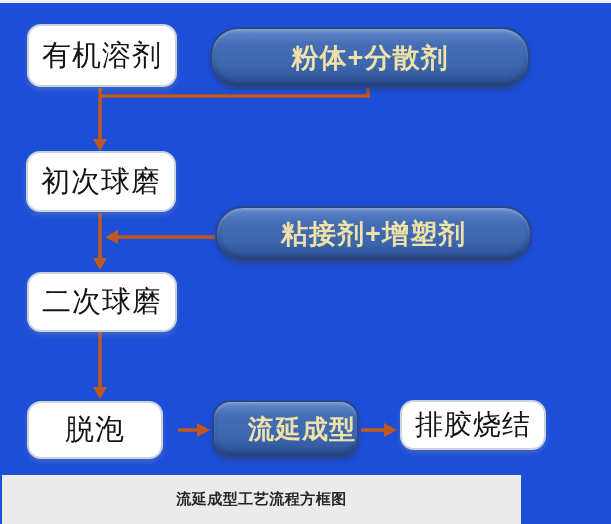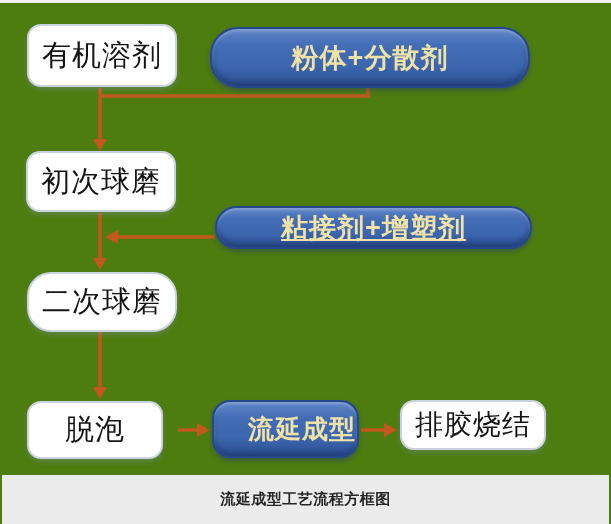--- a/index.html
+++ b/index.html
@@ -1,19 +1,19 @@
 <!DOCTYPE html>
 <html><head>
 <meta charset="utf-8">
 <style>
   html,body{margin:0;padding:0;background:#ffffff;}
   .canvas{
     position:relative;
     width:611px;height:524px;
-    background:#4d7c0f;
+    background:#1d4ed8;
     overflow:hidden;
     font-family:"Liberation Sans","DejaVu Sans",sans-serif;
   }
   .top-strip{
     position:absolute;left:0;top:0;width:611px;height:3px;
     background:#f1f1f1;
   }
   
   .wbox{
     position:absolute;
@@ -38,21 +38,21 @@
     color:#f0e2a6;
     font-weight:bold;
     font-size:27px;
     letter-spacing:1px;
     box-sizing:border-box;
   }
   .pill.small-radius{border-radius:18px;padding-left:33px;}
   .arrows{position:absolute;left:0;top:0;width:611px;height:524px;pointer-events:none;}
   .caption-bar{
     position:absolute;
-    left:2px;top:475px;width:607px;height:49px;
+    left:2px;top:475px;width:519px;height:49px;
     background:#ebebeb;
     display:flex;align-items:center;justify-content:center;
   }
   .caption-text{
     color:#262626;
     font-weight:bold;
     font-size:15px;
     letter-spacing:0.5px;
   }
 </style>
@@ -82,28 +82,28 @@
     <polygon points="197,423 197,437 210,430" fill="#c2591c"></polygon>
 
     <line x1="361" y1="430" x2="385" y2="430" stroke="#c2591c" stroke-width="3.5"></line>
     <polygon points="384,423 384,437 397,430" fill="#c2591c"></polygon>
   </svg>
 
   <div class="wbox" style="left:27px;top:24px;width:150px;height:63px;">有机溶剂</div>
 
   <div class="wbox" style="left:26px;top:151px;width:150px;height:61px;">初次球磨</div>
 
-  <div class="wbox" style="left:27px;top:272px;width:150px;height:60px;border-radius:24px;">二次球磨</div>
+  <div class="wbox" style="left:27px;top:272px;width:150px;height:60px;">二次球磨</div>
 
   <div class="wbox" style="left:27px;top:401px;width:136px;height:58px;">脱泡</div>
 
   <div class="wbox" style="left:400px;top:400px;width:146px;height:50px;font-size:28px;">排胶烧结</div>
 
   <div class="pill" style="left:210px;top:27px;width:320px;height:61px;">粉体+分散剂</div>
 
-  <div class="pill" style="left:215px;top:206px;width:317px;height:43px;text-decoration:underline;">粘接剂+增塑剂</div>
+  <div class="pill" style="left:215px;top:206px;width:317px;height:56px;">粘接剂+增塑剂</div>
 
   <div class="pill small-radius" style="left:212px;top:400px;width:147px;height:58px;font-size:26px;">流延成型</div>
 
   <div class="caption-bar">
     <span class="caption-text">流延成型工艺流程方框图</span>
   </div>
 </div>
 
 </body></html>

